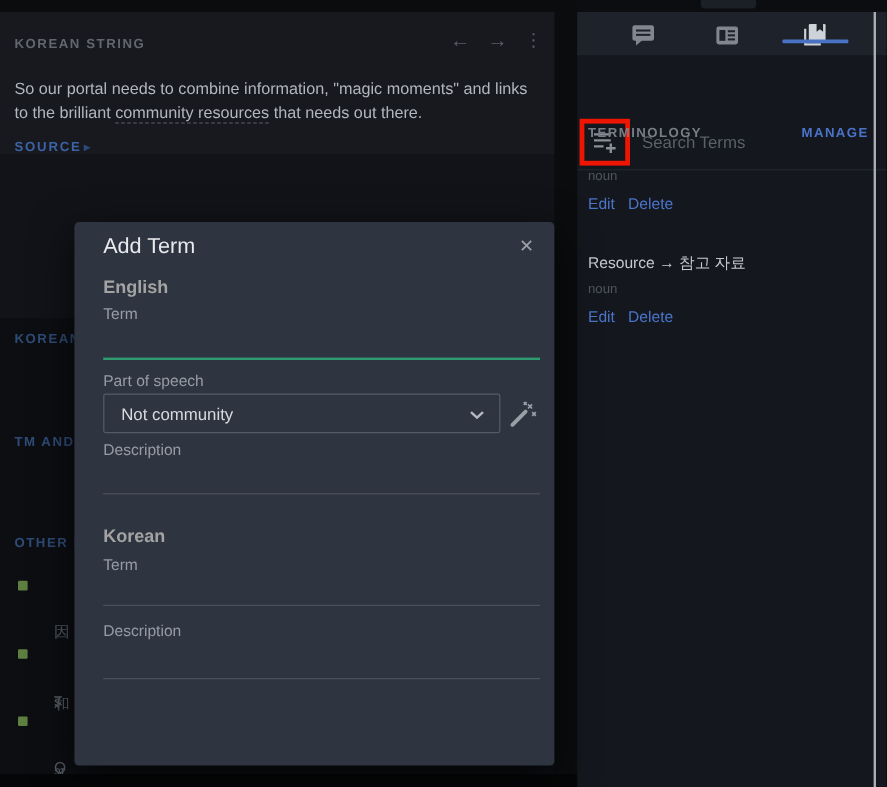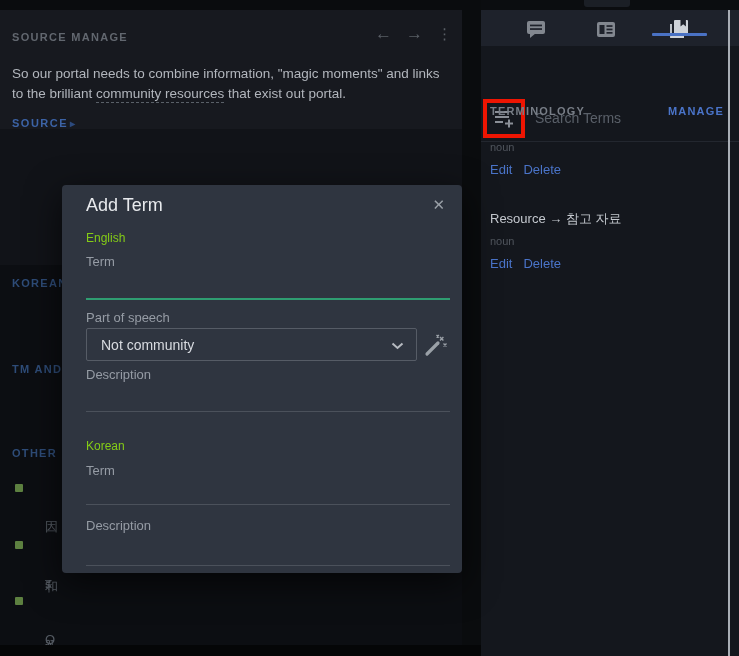--- a/index.html
+++ b/index.html
@@ -54,49 +54,49 @@
   #terminology-header { position:absolute; left:9px; top:105px; font-size:11px; font-weight:bold; letter-spacing:1.2px; color:#787e87; }
   #manage-link { position:absolute; right:15px; top:105px; font-size:11px; font-weight:bold; letter-spacing:1.2px; color:#4a74c9; cursor:pointer; }
   .term-row { position:absolute; left:9px; width:235px; }
   .term-pair { font-size:13px; color:#c5c9cf; }
   .term-pos { font-size:11px; color:#50555d; margin-top:7px; }
   .term-links { margin-top:9px; font-size:13px; color:#4a74c9; }
   .term-links span { cursor:pointer; margin-right:11px; }
   #sidebar-scrollbar { position:absolute; left:247px; top:10px; width:2px; height:646px; background:#a9aeb5; cursor:pointer; }
 
   
-  #modal { position:absolute; left:62px; top:185px; width:400px; height:388px; background:#2f3540; border-radius:4px; box-shadow:0 10px 35px rgba(0,0,0,.65); z-index:10;padding-left:30px; }
+  #modal { position:absolute; left:62px; top:185px; width:400px; height:453px; background:#2f3540; border-radius:4px; box-shadow:0 10px 35px rgba(0,0,0,.65); z-index:10;padding-left:30px; }
   #modal-title { position:absolute; left:24px; top:10px; font-size:18px; color:#e8eaed; }
   #modal-close { position:absolute; right:17px; top:11px; font-size:15px; color:#9aa0a7; cursor:pointer; }
-  .lang-heading { position:absolute; left:24px; font-size:12px; font-weight:normal; color:#84cc16; }
+  .lang-heading { position:absolute; left:24px; font-size:15px; font-weight:bold; color:#a3a3a3; }
   .field-label { position:absolute; left:24px; font-size:13px; color:#969ca5; }
   .uline-input { position:absolute; left:24px; width:364px; height:30px; background:transparent; border:none; border-bottom:1px solid #4b515b; outline:none; font-family:"Liberation Sans",sans-serif; font-size:14px; color:#dde0e5; border-radius:0; }
   #en-term-input { border-bottom:2px solid #2f9d71; }
   #pos-select { position:absolute; left:24px; top:143px; width:331px; height:33px; border:1px solid #565c66; border-radius:2px; display:flex; align-items:center; cursor:pointer; }
   #pos-select .pos-value { margin-left:14px; font-size:14px; color:#d8dbe0; }
   #pos-select svg { position:absolute; right:12px; top:13px; }
   #wand-btn { position:absolute; left:362px; top:148px; width:24px; height:24px; cursor:pointer; }
   #modal-buttons { position:absolute; right:9px; top:412px; display:flex; gap:10px; }
   .modal-btn { height:24px; padding:0 12px; background:#3b414c; border:1px solid #575d67; border-radius:3px; font-family:"Liberation Sans",sans-serif; font-size:11px; font-weight:bold; letter-spacing:.8px; color:#b0b5bc; cursor:pointer; }
 </style>
 </head>
 <body>
 
 <div id="app">
 
   <div id="left-col">
 
     <div id="source-panel">
-      <div id="source-label" class="panel-label">SOURCE MANAGE</div>
+      <div id="source-label" class="panel-label">KOREAN STRING</div>
       <div id="nav-icons">
         <span class="navglyph">←</span>
         <span class="navglyph">→</span>
         <span class="navglyph kebab">⋮</span>
       </div>
-      <div id="source-text"><span>So our portal needs to combine information, "magic moments" and links to the brilliant </span><span class="gloss">community resources</span><span> that exist out portal.</span></div>
+      <div id="source-text"><span>So our portal needs to combine information, "magic moments" and links to the brilliant </span><span class="gloss">community resources</span><span> that needs out there.</span></div>
       <div id="context-link"><span>SOURCE</span><span class="ctx-arrow">▸</span></div>
     </div>
 
     <div id="target-panel">
       <textarea id="translation-input" placeholder="Enter translation here" style=""></textarea>
       <div id="target-tools">
         <svg width="23" height="23" viewBox="0 0 23 23" fill="none" stroke="#41464d" stroke-width="1.8">
           <rect x="1.5" y="7" width="14" height="14" rx="2.5"></rect>
           <path d="M7 7 V4 a2.5 2.5 0 0 1 2.5-2.5 h9.5 a2.5 2.5 0 0 1 2.5 2.5 v9.5 a2.5 2.5 0 0 1-2.5 2.5 h-3"></path>
         </svg>

